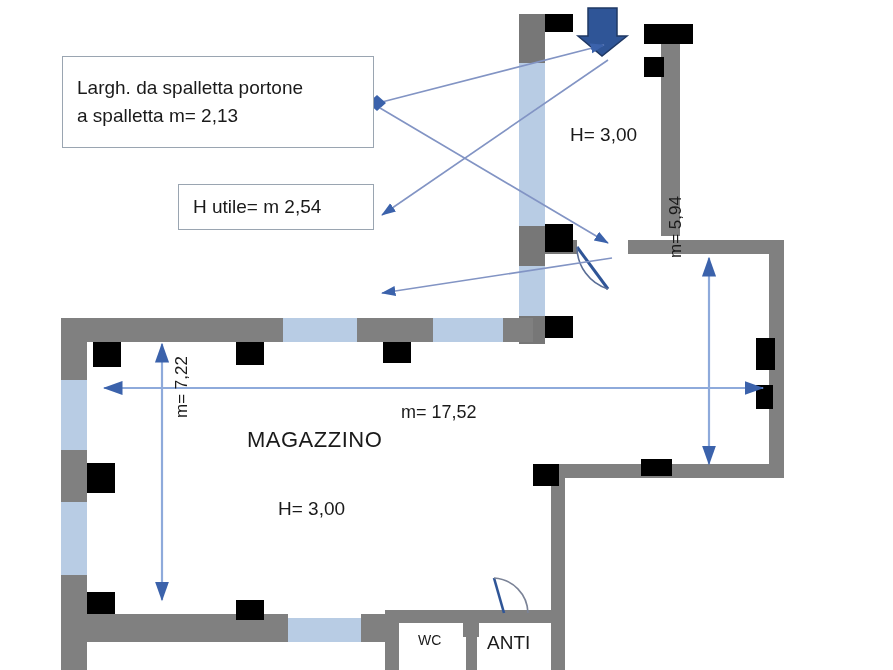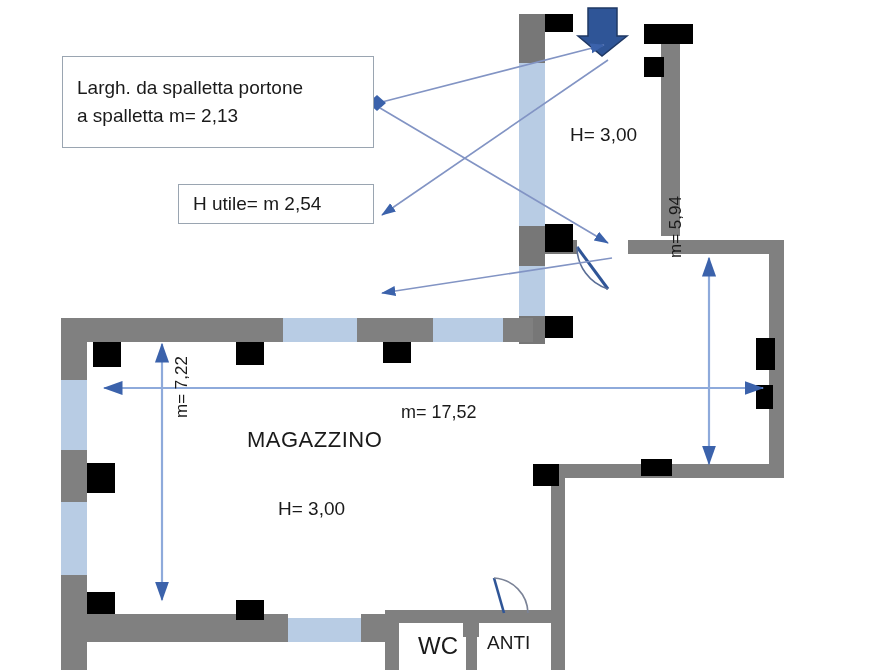--- a/index.html
+++ b/index.html
@@ -41,21 +41,21 @@
   #callout-larghezza {
     left: 62px;
     top: 56px;
     width: 312px;
     height: 92px;
   }
   #callout-hutile-254 {
     left: 178px;
     top: 184px;
     width: 196px;
-    height: 40px;
+    height: 46px;
     text-align: center;
   }
   #callout-hutile-245 {
     left: 178px;
     top: 263px;
     width: 196px;
     height: 46px;
   }
   .plan-label {
     position: absolute;
@@ -94,21 +94,21 @@
   #label-m594 {
     left: 666px;
     top: 258px;
     font-size: 17px;
     transform: rotate(-90deg);
     transform-origin: left top;
   }
   #label-wc {
     left: 418px;
     top: 632px;
-    font-size: 24px;
+    font-size: 14px;
   }
   #label-anti {
     left: 487px;
     top: 632px;
     font-size: 19px;
   }
 </style>
 </head>
 <body>
 

